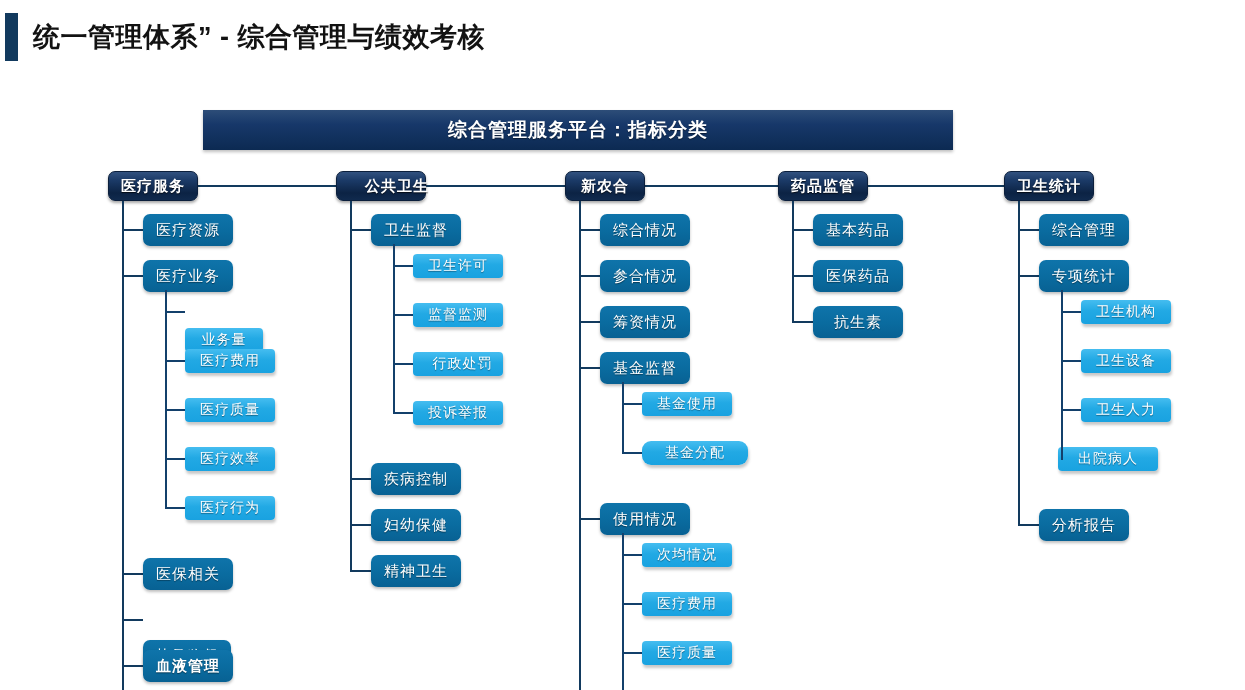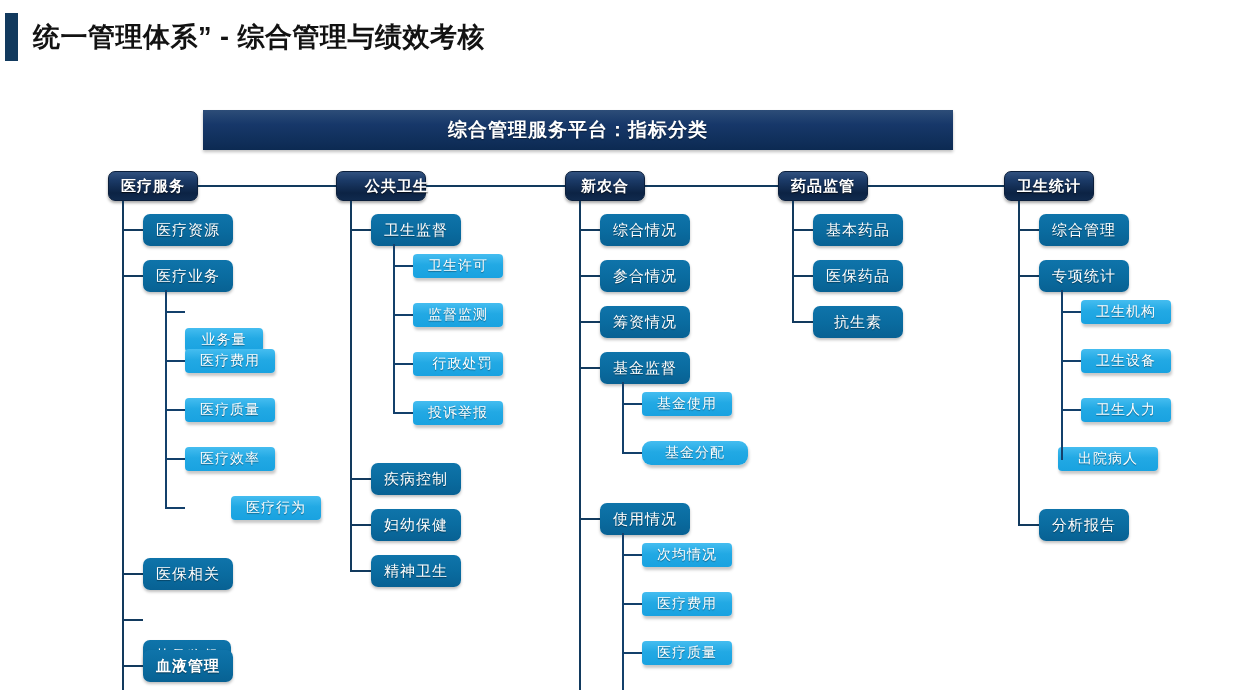--- a/index.html
+++ b/index.html
@@ -106,21 +106,21 @@
       </div>
       <div class="ln ln3" style="left: 165px; top: 409px; width: 20px; height: 2px;"></div>
       <div class="node lvl3" style="left: 185px; top: 398px; width: 90px; height: 24px;">
         <span>医疗质量</span>
       </div>
       <div class="ln ln3" style="left: 165px; top: 458px; width: 20px; height: 2px;"></div>
       <div class="node lvl3" style="left: 185px; top: 447px; width: 90px; height: 24px;">
         <span>医疗效率</span>
       </div>
       <div class="ln ln3" style="left: 165px; top: 507px; width: 20px; height: 2px;"></div>
-      <div class="node lvl3" style="left: 185px; top: 496px; width: 90px; height: 24px; margin-left: 46px;">
+      <div class="node lvl3" style="left: 185px; top: 496px; width: 90px; height: 24px;">
         <span>医疗行为</span>
       </div>
       <div class="ln ln3" style="left: 165px; top: 290px; width: 2px; height: 219px;"></div>
       <div class="ln " style="left: 122px; top: 573px; width: 21px; height: 2px;"></div>
       <div class="node lvl2" style="left: 143px; top: 558px; width: 90px; height: 32px;">
         <span>医保相关</span>
       </div>
       <div class="ln " style="left: 122px; top: 619px; width: 21px; height: 2px;"></div>
       <div class="node lvl2" style="left: 143px; top: 604px; width: 88px; height: 32px; margin-top: 36px;">
         <span>药品监督</span>

